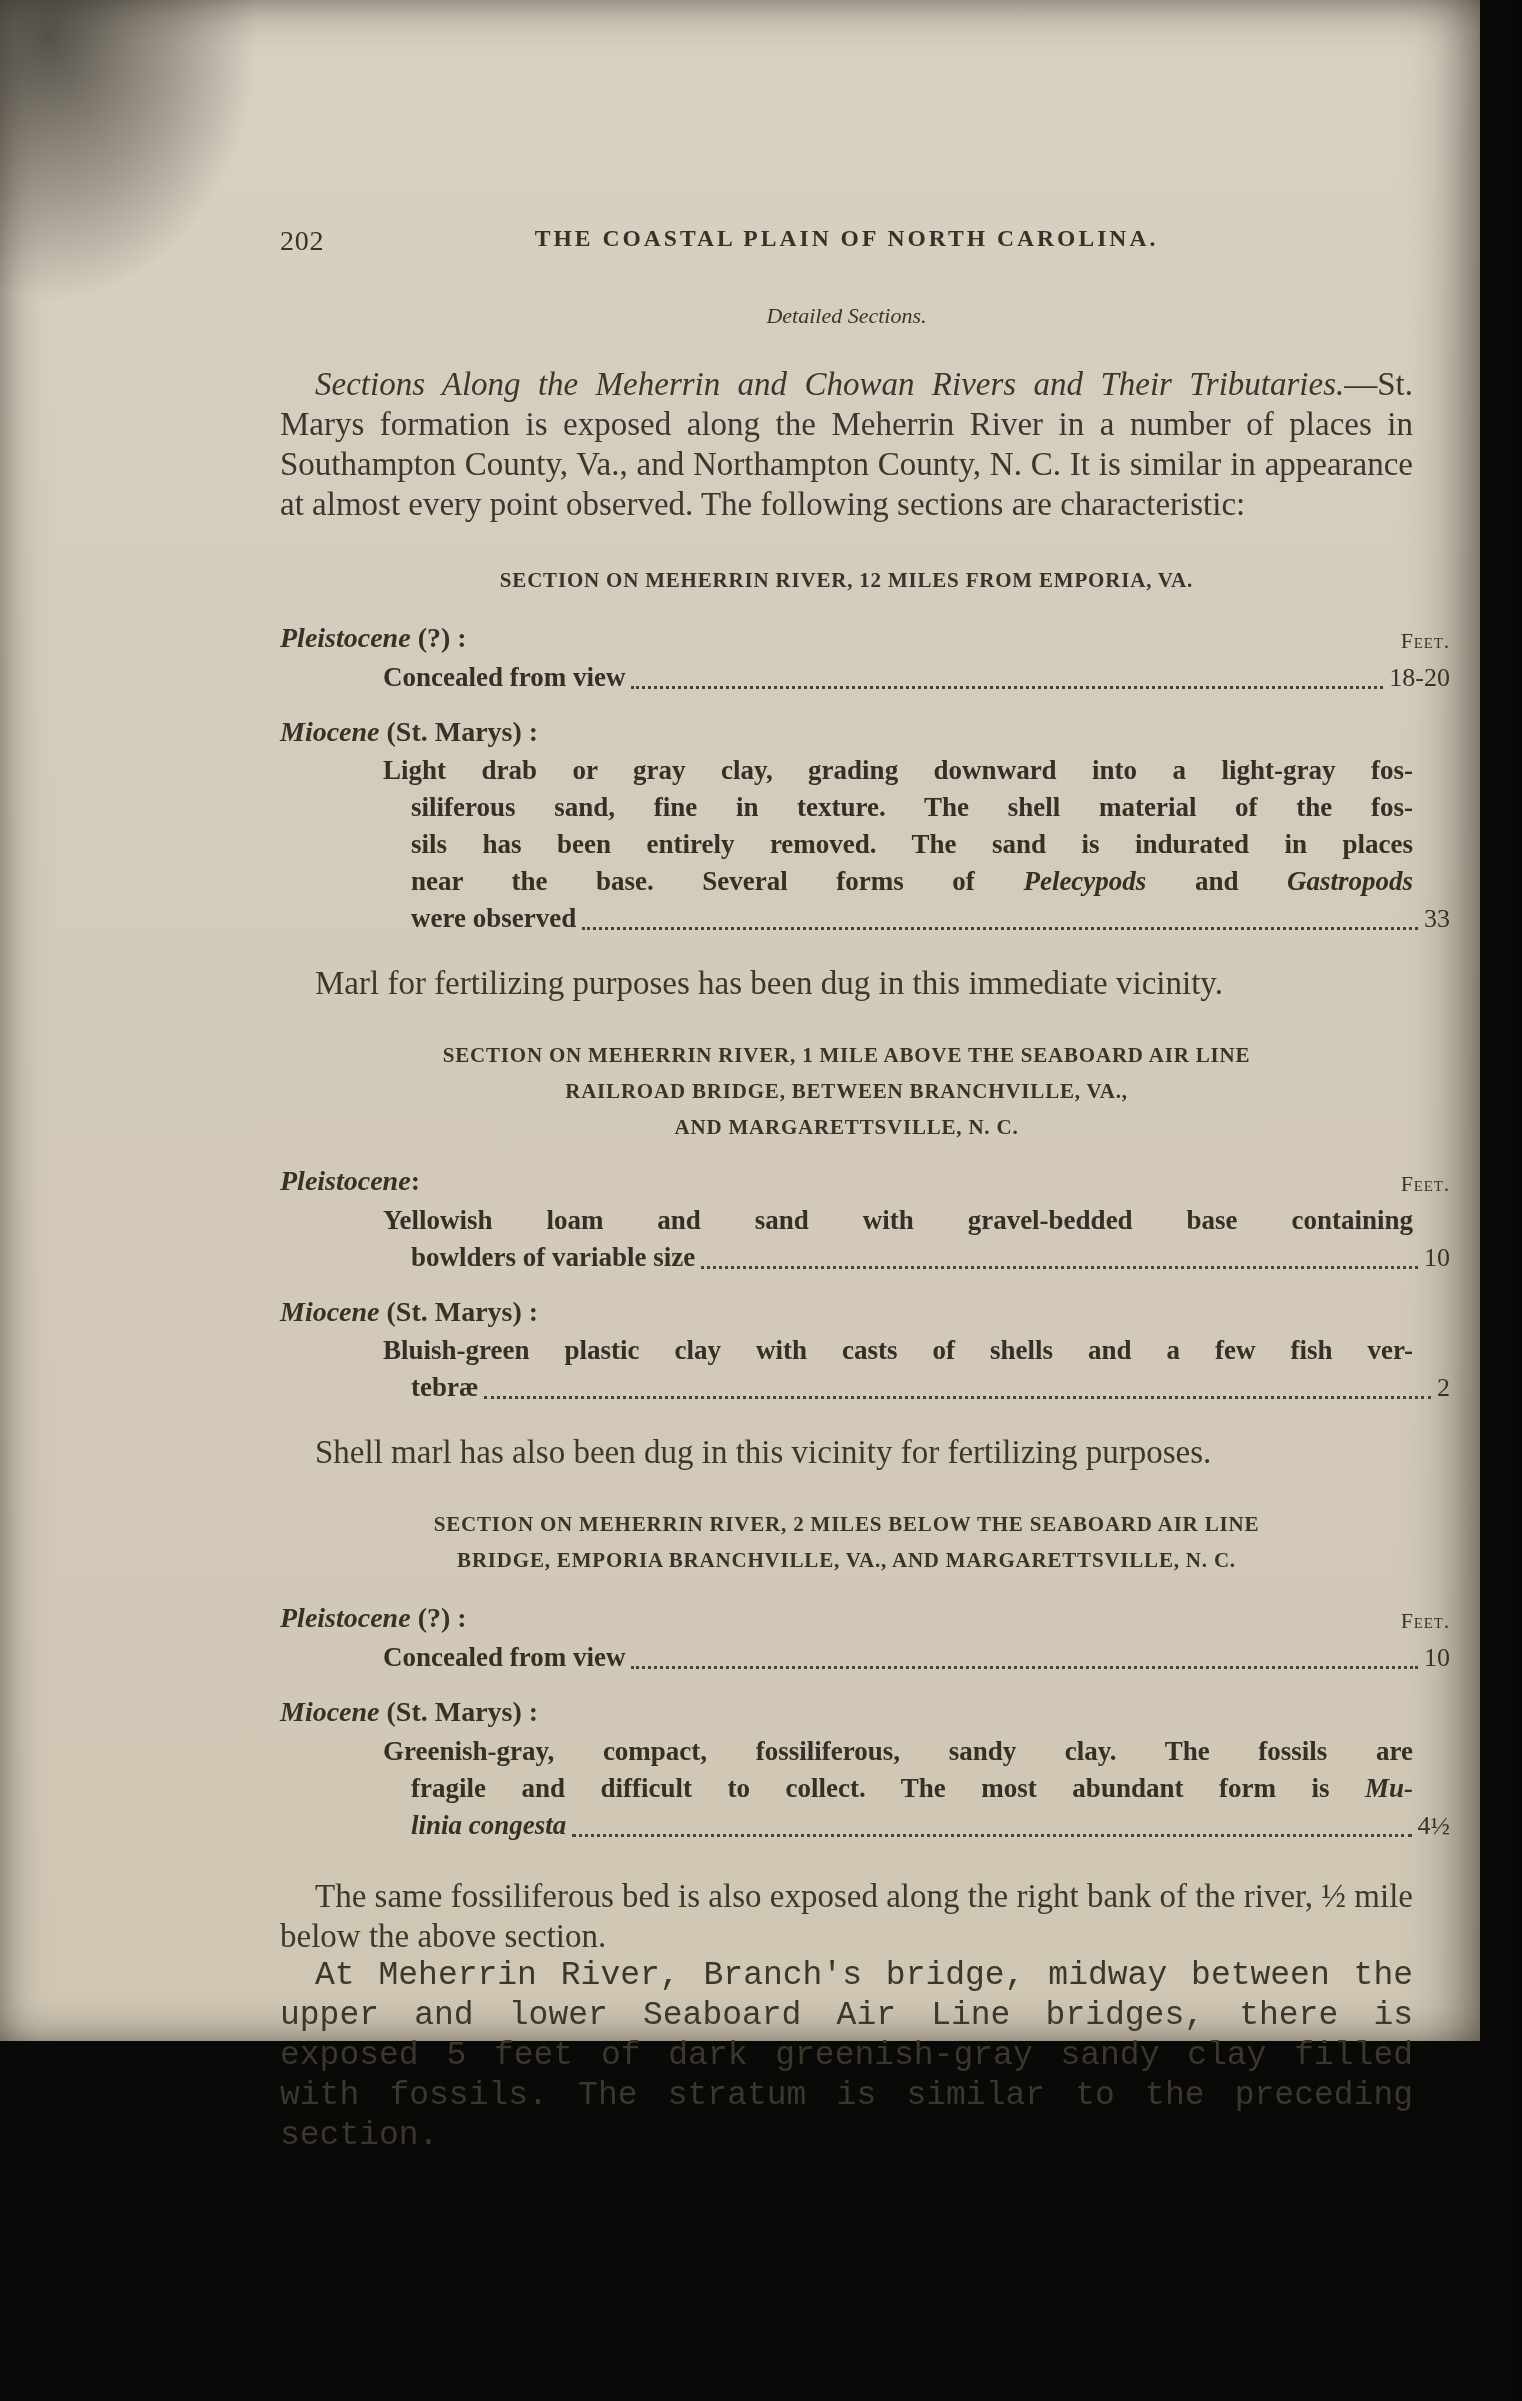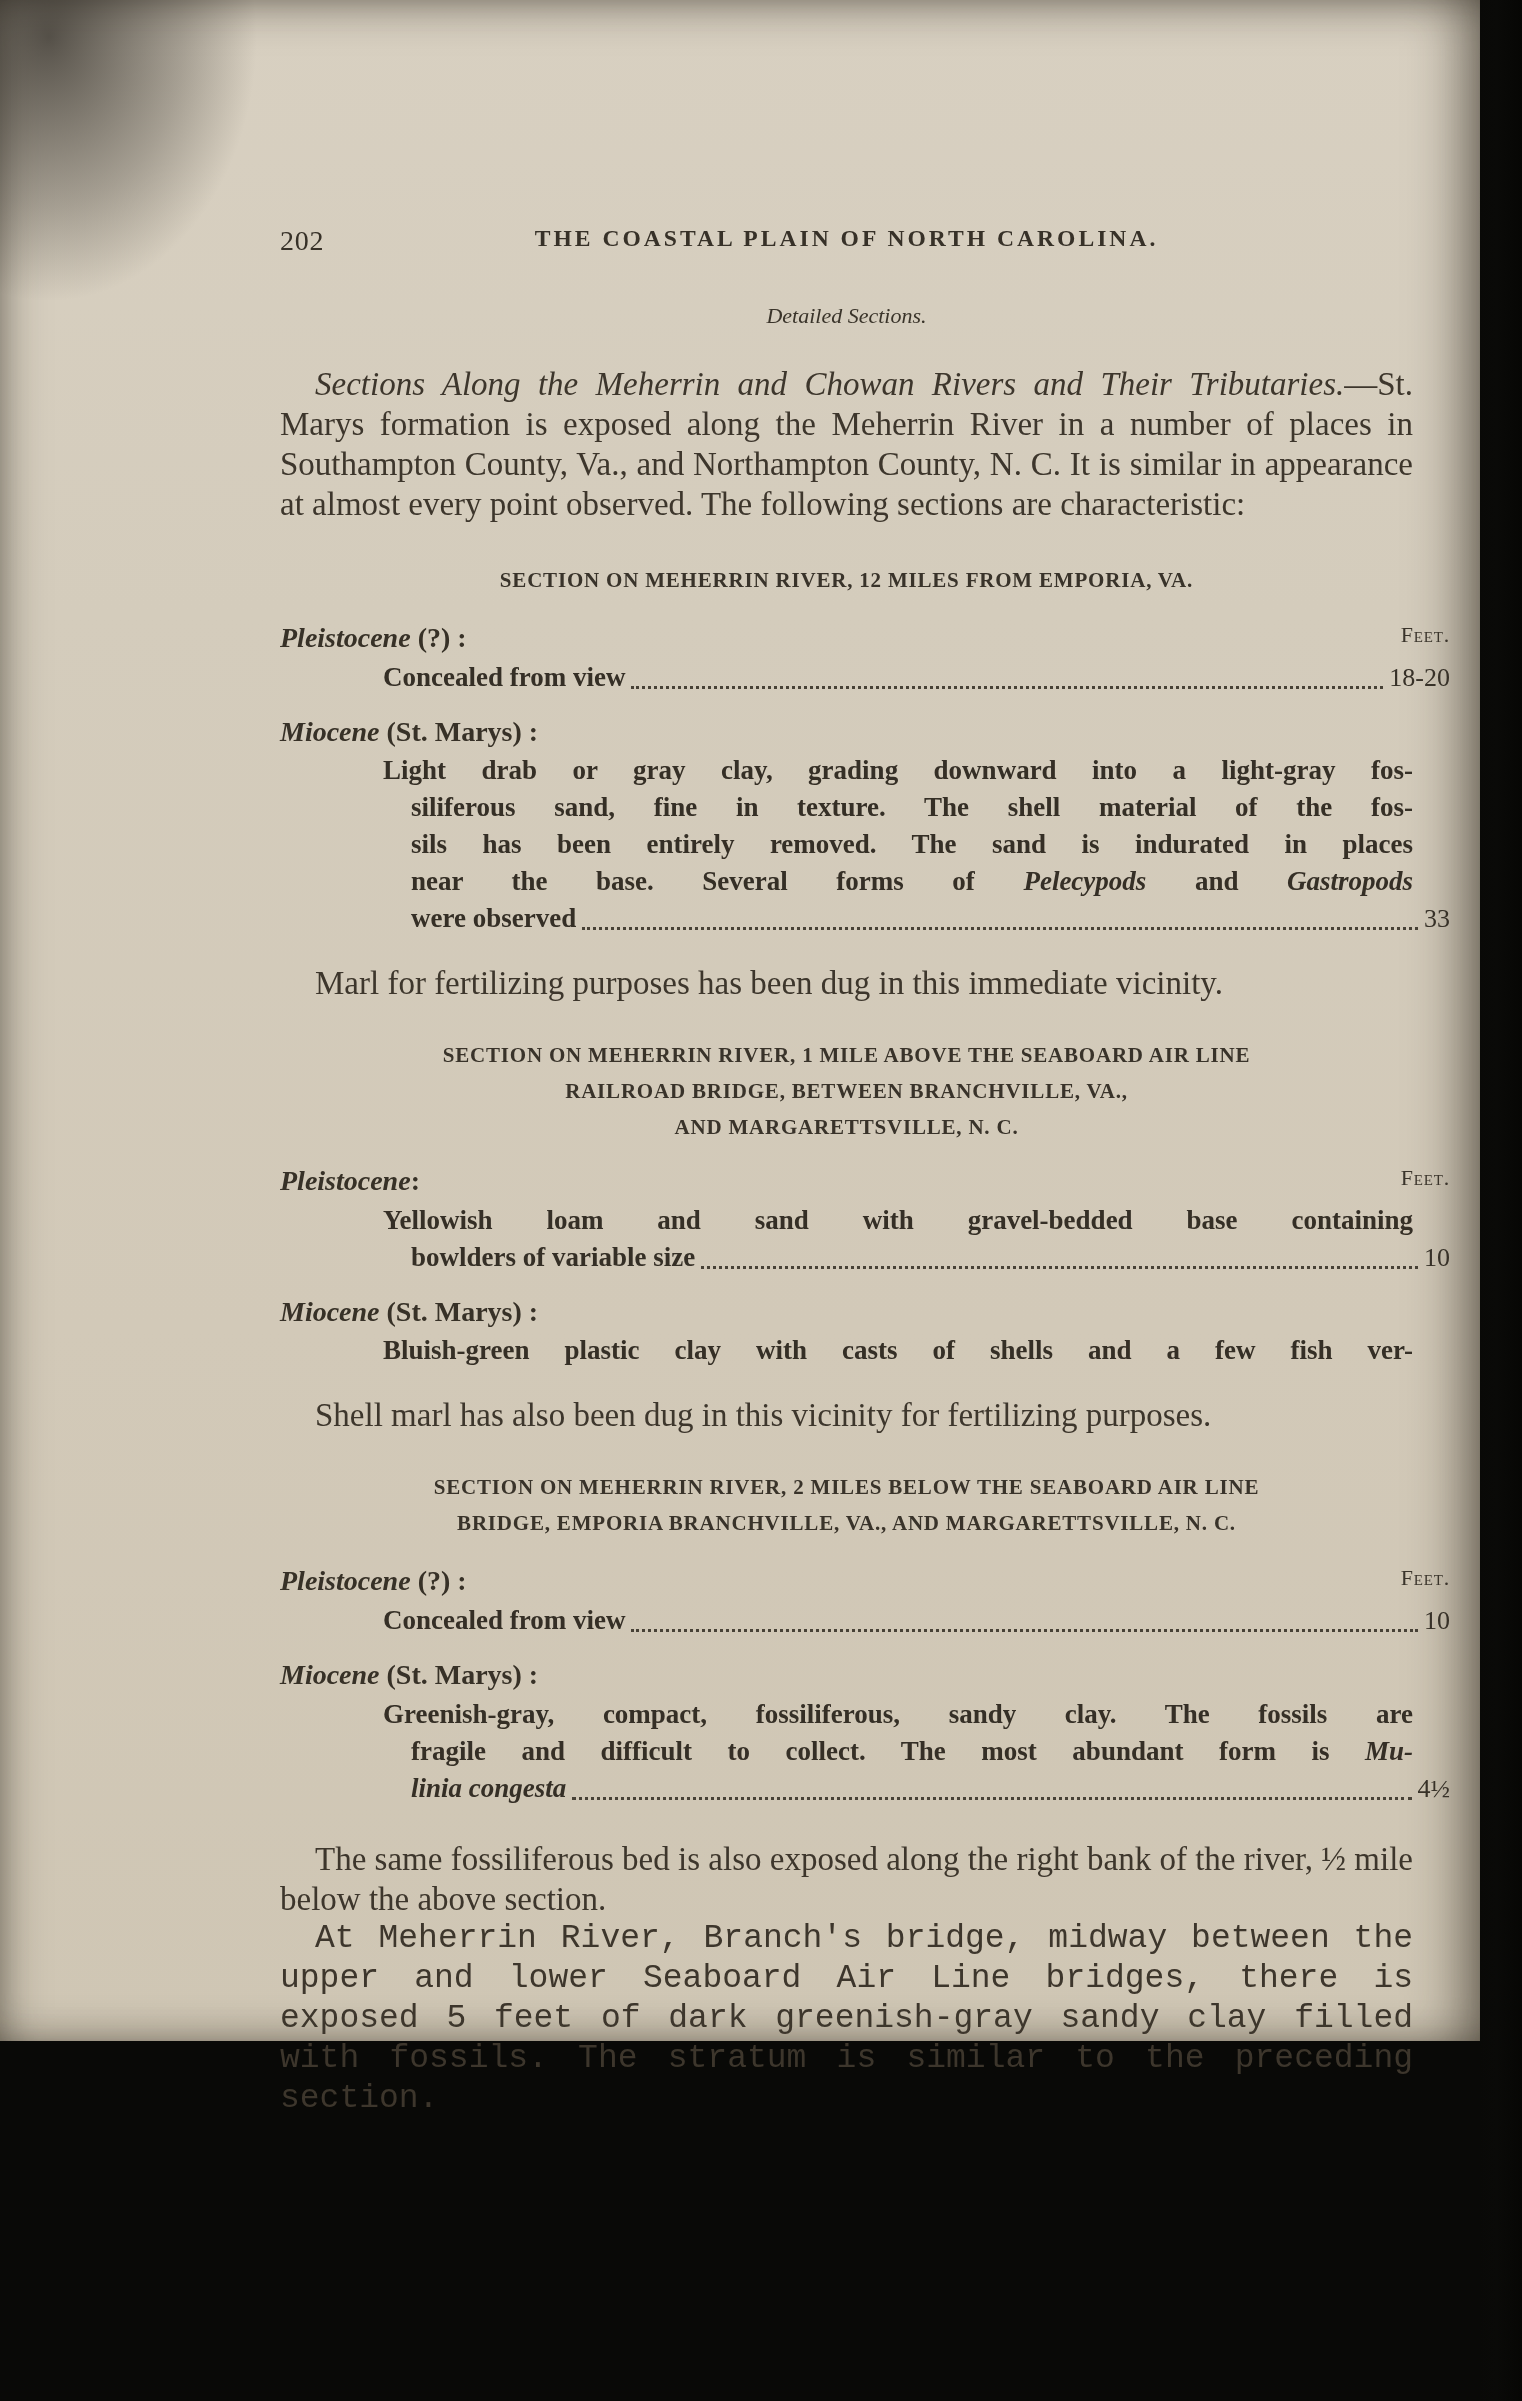--- a/index.html
+++ b/index.html
@@ -63,21 +63,21 @@
   .closing+.closing{margin-top:0;font-family:Liberation Mono, monospace;}
   
   .mheading{
     margin:38px 0 0 0;text-align:center;
     font-size:21px;font-weight:700;letter-spacing:0.8px;
     line-height:36px;color:#39332a;
   }
   .mheading .hline{display:block;}
   
   .group-row{
-    display:flex;justify-content:space-between;align-items:flex-start;
+    display:flex;justify-content:space-between;align-items:flex-end;
     margin-top:24px;font-size:28px;font-weight:700;color:#373127;
   }
   .group-row.tight{margin-top:20px;}
   .glabel .it{font-style:italic;}
   .feet{
     font-size:22px;font-weight:400;font-variant:small-caps;
     letter-spacing:0.8px;margin-right:-37px;color:#3a342b;
   }
   
   .entry{margin-top:4.6px;font-size:27px;font-weight:700;line-height:37px;color:#352f26;}
@@ -163,20 +163,25 @@
           <span class="leader"></span>
           <span class="value">10</span>
         </div>
       </div>
 
       <div class="group-row tight">
         <span class="glabel"><span class="it">Miocene</span><span> (St. Marys) :</span></span>
       </div>
       <div class="entry">
         <div class="eline first j">Bluish-green plastic clay with casts of shells and a few fish ver-</div>
+        <div class="eline erow">
+          <span>tebræ </span>
+          <span class="leader"></span>
+          <span class="value">2</span>
+        </div>
       </div>
 
       <p class="body note indent">Shell marl has also been dug in this vicinity for fertilizing purposes.</p>
 
       <h2 class="mheading" style="margin-top:34px;">
         <span class="hline">SECTION ON MEHERRIN RIVER, 2 MILES BELOW THE SEABOARD AIR LINE</span>
         <span class="hline">BRIDGE, EMPORIA BRANCHVILLE, VA., AND MARGARETTSVILLE, N. C.</span>
       </h2>
 
       <div class="group-row">

